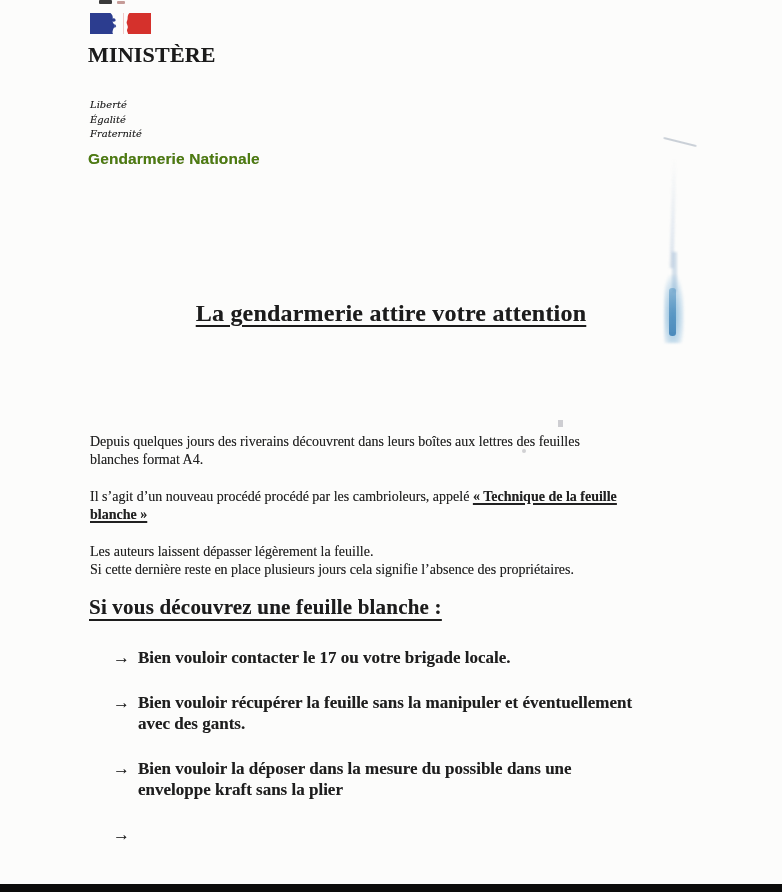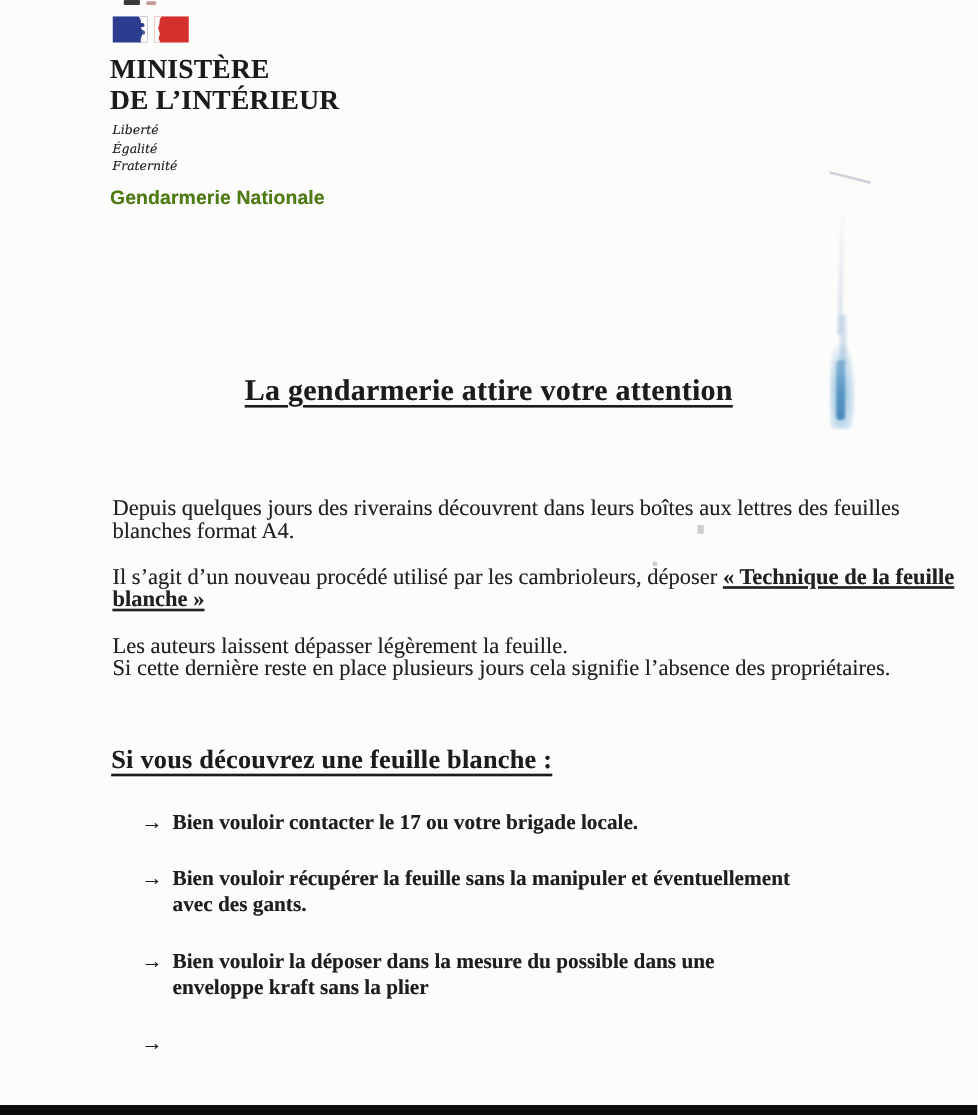--- a/index.html
+++ b/index.html
@@ -34,21 +34,21 @@
   }
 
   
   .title {
     position:absolute; top:297px; left:0; width:782px;
     text-align:center; font-weight:700; font-size:24px;
     line-height:32px; letter-spacing:0.2px; color:#1c1c1c;
   }
   .u { text-decoration:underline; text-decoration-thickness:2px; text-underline-offset:4px; }
 
-  .p { position:absolute; left:90px; font-size:18px; line-height:18px; color:#212121; }
+  .p { position:absolute; left:90px; font-size:14px; line-height:18px; color:#212121;margin-top:36px; }
   .ln { white-space:nowrap; }
   .p1 { top:397px; }
   .p2 { top:452px; }
   .p3 { top:507px; }
   .emph {
     font-weight:700;
     text-decoration:underline; text-decoration-thickness:1.5px; text-underline-offset:2px;
   }
 
   .heading2 {
@@ -92,21 +92,20 @@
       <path d="M20.5,0 C25,4 21,7 23.5,10.5 C26,14 21,17.5 23,21 L28,21 L28,0 Z" fill="#fcfcfb"></path>
       <path d="M21.5,6.5 c2.5,-2.5 4.5,-0.5 4,1.5 c-2,1.5 -4.5,0.5 -4,-1.5 Z" fill="#2c3d8f"></path>
       <path d="M22,12 c2.8,-1.8 4.6,0 4,2 c-2.2,1.6 -4.8,0.2 -4,-2 Z" opacity="0.85" fill="#2c3d8f"></path>
       <rect x="33.5" y="0" width="27.5" height="21" fill="#d5312c"></rect>
       <path d="M33.5,0 L39.5,0 C36.5,3 38.5,5.5 37,8 C35.5,10.5 39,13 37.5,15.5 C36,18 38.5,20 38,21 L33.5,21 Z" fill="#fcfcfb"></path>
     </svg>
   </div>
 
   <div class="ministry">
     <div>MINISTÈRE</div>
-    <div>DE L’INTÉRIEUR</div>
   </div>
 
   <div class="motto">
     <div>Liberté</div>
     <div>Égalité</div>
     <div>Fraternité</div>
   </div>
 
   <div class="dept">Gendarmerie Nationale</div>
 </header>
@@ -116,21 +115,21 @@
   <h1 class="title">
     <span class="u">La gendarmerie attire votre attention</span><br>
   </h1>
 
   <p class="p p1">
     <span class="ln">Depuis quelques jours des riverains découvrent dans leurs boîtes aux lettres des feuilles</span><br>
     <span class="ln">blanches format A4.</span>
   </p>
 
   <p class="p p2">
-    <span class="ln"><span>Il s’agit d’un nouveau procédé utilisé par les cambrioleurs, déposer </span><strong class="emph">« Technique de la feuille</strong></span><br>
+    <span class="ln"><span>Il s’agit d’un nouveau procédé procédé par les cambrioleurs, appelé </span><strong class="emph">« Technique de la feuille</strong></span><br>
     <strong class="emph">blanche »</strong>
   </p>
 
   <p class="p p3">
     <span class="ln">Les auteurs laissent dépasser légèrement la feuille.</span><br>
     <span class="ln">Si cette dernière reste en place plusieurs jours cela signifie l’absence des propriétaires.</span>
   </p>
 
   <h2 class="heading2">
     <span class="u2">Si vous découvrez une feuille blanche :</span>

